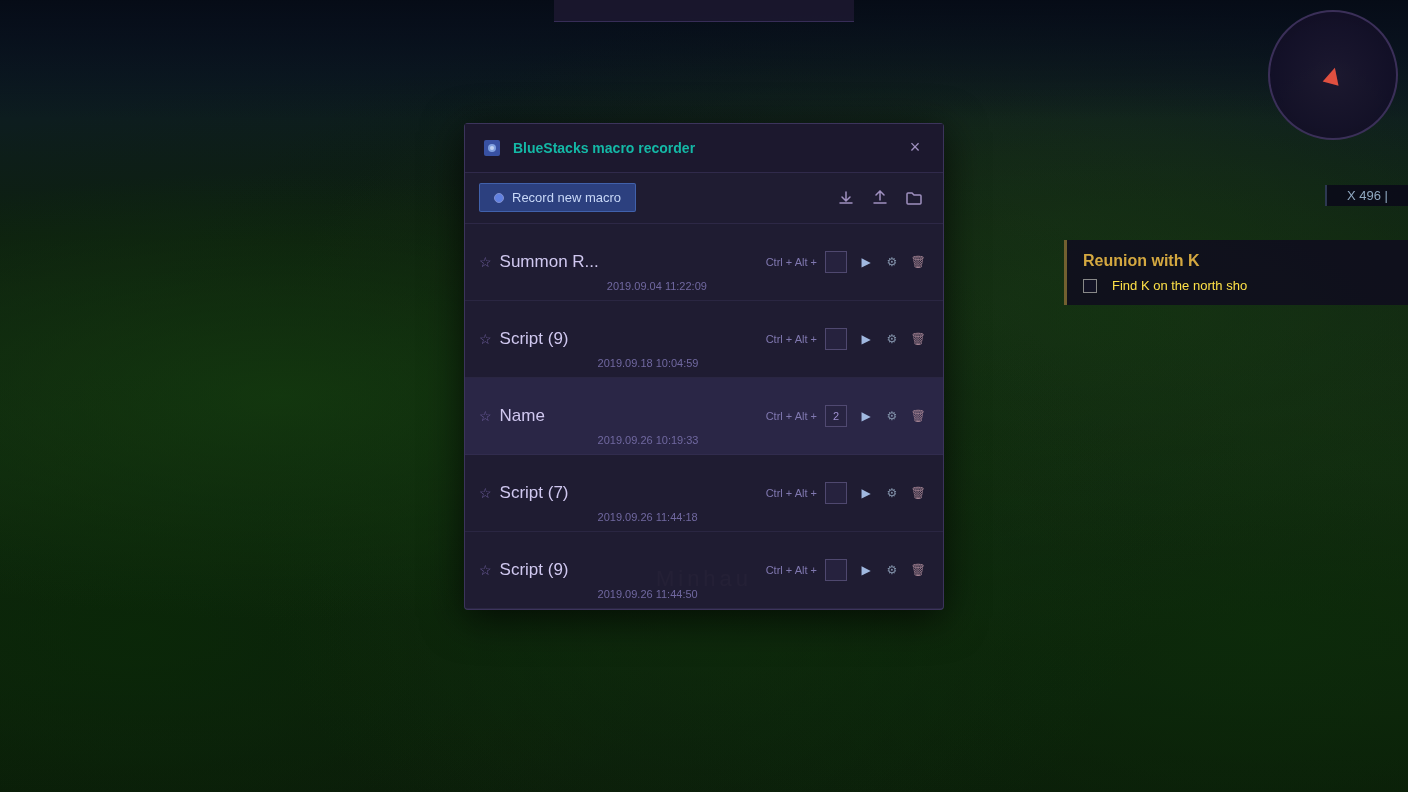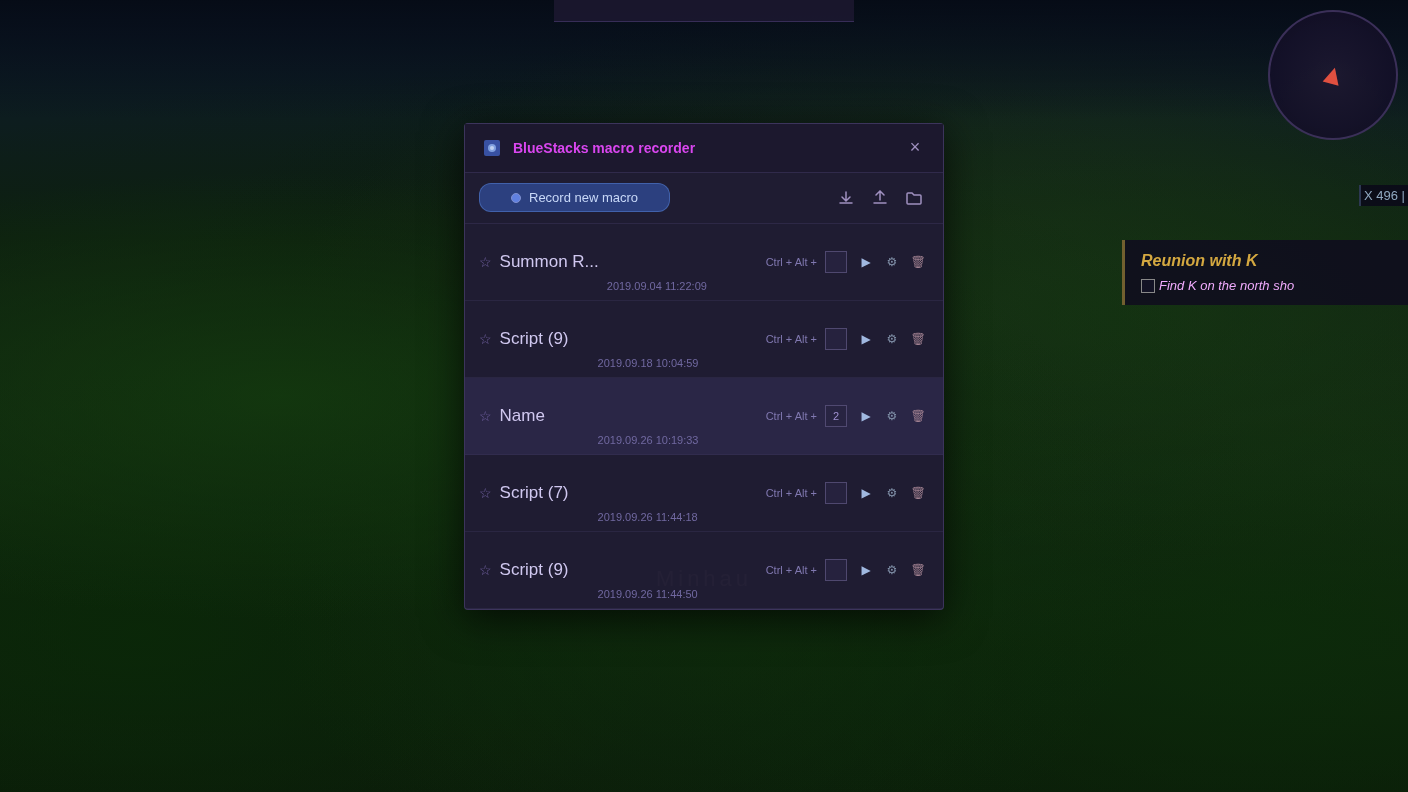--- a/index.html
+++ b/index.html
@@ -94,58 +94,57 @@
       font-size: 11px;
       padding: 1px 8px;
       white-space: nowrap;
     }
 
     
     .quest-panel {
       position: absolute;
       top: 240px;
       right: 0;
-      width: 286px;
+      width: 344px;
       background: rgba(15,12,30,0.85);
       border-left: 3px solid rgba(180,150,60,0.6);
       padding: 12px 16px;
-      font-style: italic;
     }
 
     .quest-title {
       color: #d4a840;
       font-size: 16px;
       font-weight: bold;
       margin-bottom: 8px;
     }
 
     .quest-item {
       display: flex;
       align-items: center;
-      gap: 4px;
-      color: #f0abfc;
+      gap: 15px;
+      color: #fde047;
       font-size: 13px;
     }
 
     .quest-checkbox {
       width: 14px;
       height: 14px;
       border: 1px solid #888;
       background: rgba(20,20,40,0.8);
     }
 
     
     .coords {
       position: absolute;
       top: 185px;
       right: 0;
       background: rgba(10,8,25,0.85);
       color: #90a8c0;
       font-size: 13px;
-      padding: 3px 3px;
+      padding: 3px 20px;
       border-left: 2px solid rgba(80,100,140,0.5);
     }
 
     
     .compass {
       position: absolute;
       top: 10px;
       right: 10px;
       width: 130px;
       height: 130px;
@@ -217,21 +216,21 @@
       align-items: center;
       justify-content: center;
     }
 
     .modal-icon svg {
       width: 20px;
       height: 20px;
     }
 
     .modal-title-text {
-      color: #d946ef;
+      color: #14b8a6;
       font-size: 14px;
       font-weight: 600;
     }
 
     .modal-close {
       width: 24px;
       height: 24px;
       background: none;
       border: none;
       color: #a090c0;
@@ -250,23 +249,23 @@
       padding: 10px 14px;
       border-bottom: 1px solid rgba(80, 70, 120, 0.3);
     }
 
     .record-btn {
       display: flex;
       align-items: center;
       gap: 8px;
       background: rgba(50, 80, 160, 0.7);
       border: 1px solid rgba(80, 120, 200, 0.6);
-      border-radius: 12px;
+      border-radius: 2px;
       color: #c8d8f8;
-      padding: 6px 31px;
+      padding: 6px 14px;
       font-size: 13px;
       cursor: pointer;
     }
 
     .record-dot {
       width: 10px;
       height: 10px;
       border-radius: 50%;
       background: #6080e0;
       border: 1px solid #8090d0;

